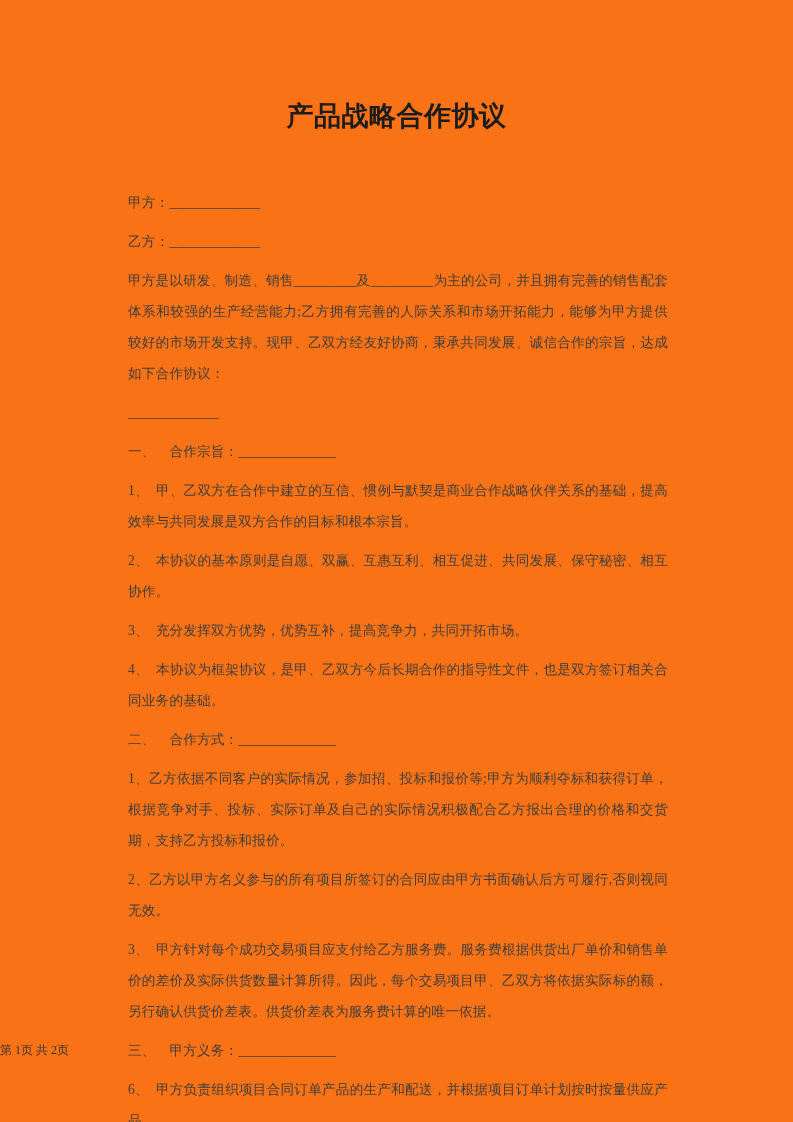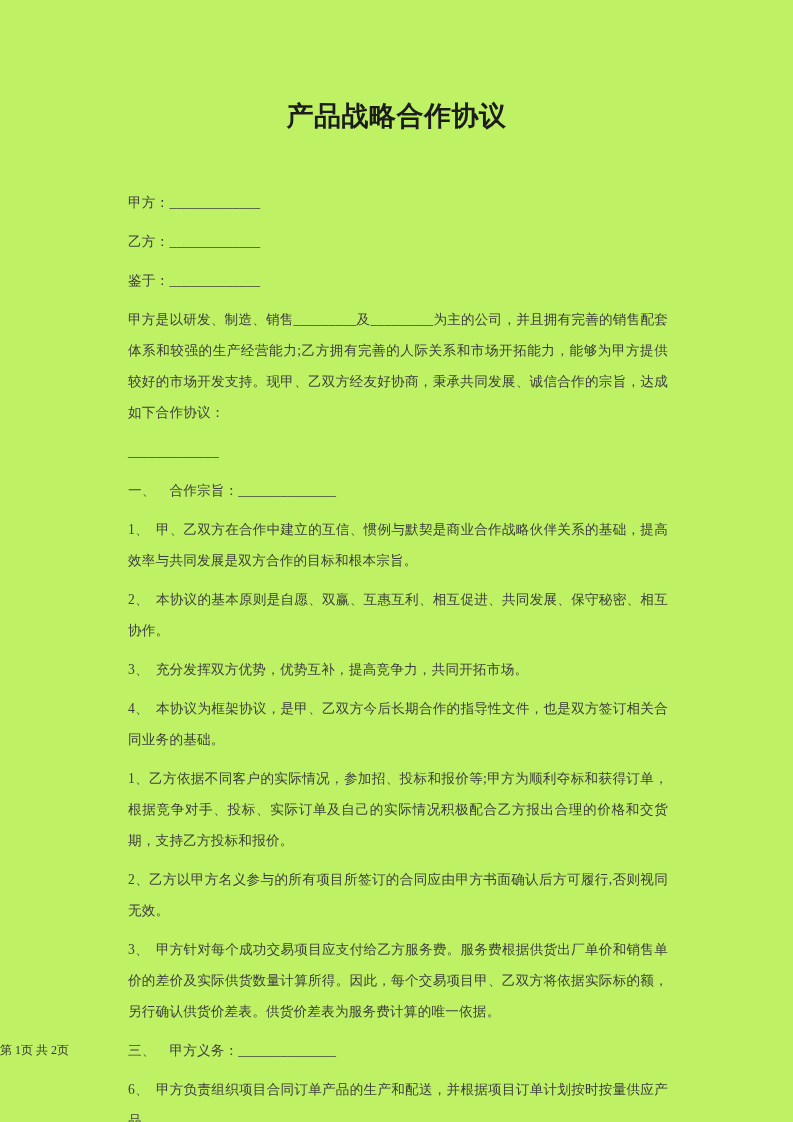--- a/index.html
+++ b/index.html
@@ -5,21 +5,21 @@
   html, body {
     margin: 0;
     padding: 0;
     background: #ffffff;
   }
   .page {
     position: relative;
     width: 793px;
     height: 1122px;
     margin: 0 auto;
-    background: #bef264;
+    background: #f97316;
     overflow: hidden;
     font-family: "Liberation Serif", "DejaVu Serif", serif;
   }
   .doc-title {
     margin: 0;
     padding-top: 98px;
     text-align: center;
     font-size: 27px;
     line-height: 36px;
     font-weight: 700;
@@ -53,28 +53,28 @@
 </style>
 </head>
 <body>
 
 <div class="page">
   <h1 class="doc-title">产品战略合作协议</h1>
 
   <div class="doc-body">
       <p class="doc-par field">甲方：_____________</p>
       <p class="doc-par field">乙方：_____________</p>
-      <p class="doc-par field">鉴于：_____________</p>
       <p class="doc-par body">甲方是以研发、制造、销售_________及_________为主的公司，并且拥有完善的销售配套体系和较强的生产经营能力;乙方拥有完善的人际关系和市场开拓能力，能够为甲方提供较好的市场开发支持。现甲、乙双方经友好协商，秉承共同发展、诚信合作的宗旨，达成如下合作协议：</p>
       <p class="doc-par blank-line">_____________</p>
       <p class="doc-par heading">一、　合作宗旨：______________</p>
       <p class="doc-par numbered">1、 甲、乙双方在合作中建立的互信、惯例与默契是商业合作战略伙伴关系的基础，提高效率与共同发展是双方合作的目标和根本宗旨。</p>
       <p class="doc-par numbered">2、 本协议的基本原则是自愿、双赢、互惠互利、相互促进、共同发展、保守秘密、相互协作。</p>
       <p class="doc-par numbered">3、 充分发挥双方优势，优势互补，提高竞争力，共同开拓市场。</p>
       <p class="doc-par numbered">4、 本协议为框架协议，是甲、乙双方今后长期合作的指导性文件，也是双方签订相关合同业务的基础。</p>
+      <p class="doc-par heading">二、　合作方式：______________</p>
       <p class="doc-par numbered">1、乙方依据不同客户的实际情况，参加招、投标和报价等;甲方为顺利夺标和获得订单，根据竞争对手、投标、实际订单及自己的实际情况积极配合乙方报出合理的价格和交货期，支持乙方投标和报价。</p>
       <p class="doc-par numbered">2、乙方以甲方名义参与的所有项目所签订的合同应由甲方书面确认后方可履行,否则视同无效。</p>
       <p class="doc-par numbered">3、 甲方针对每个成功交易项目应支付给乙方服务费。服务费根据供货出厂单价和销售单价的差价及实际供货数量计算所得。因此，每个交易项目甲、乙双方将依据实际标的额，另行确认供货价差表。供货价差表为服务费计算的唯一依据。</p>
       <p class="doc-par heading">三、　甲方义务：______________</p>
       <p class="doc-par numbered">6、 甲方负责组织项目合同订单产品的生产和配送，并根据项目订单计划按时按量供应产品。</p>
       <p class="doc-par numbered">3、 甲方应保障供货产品的质量符合双方约定标准，若出现不合格产品由甲方负责。</p>
     </div>
 
   <div class="page-footer">
     <span>第 1页 共 2页</span>

